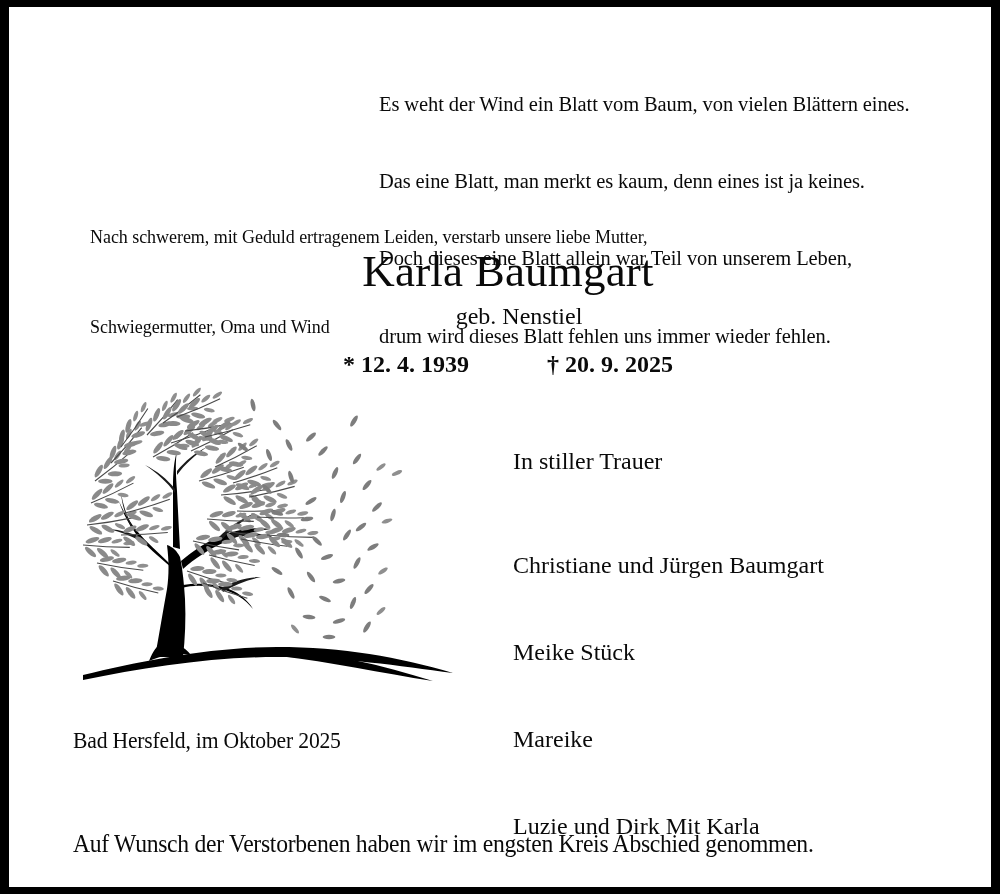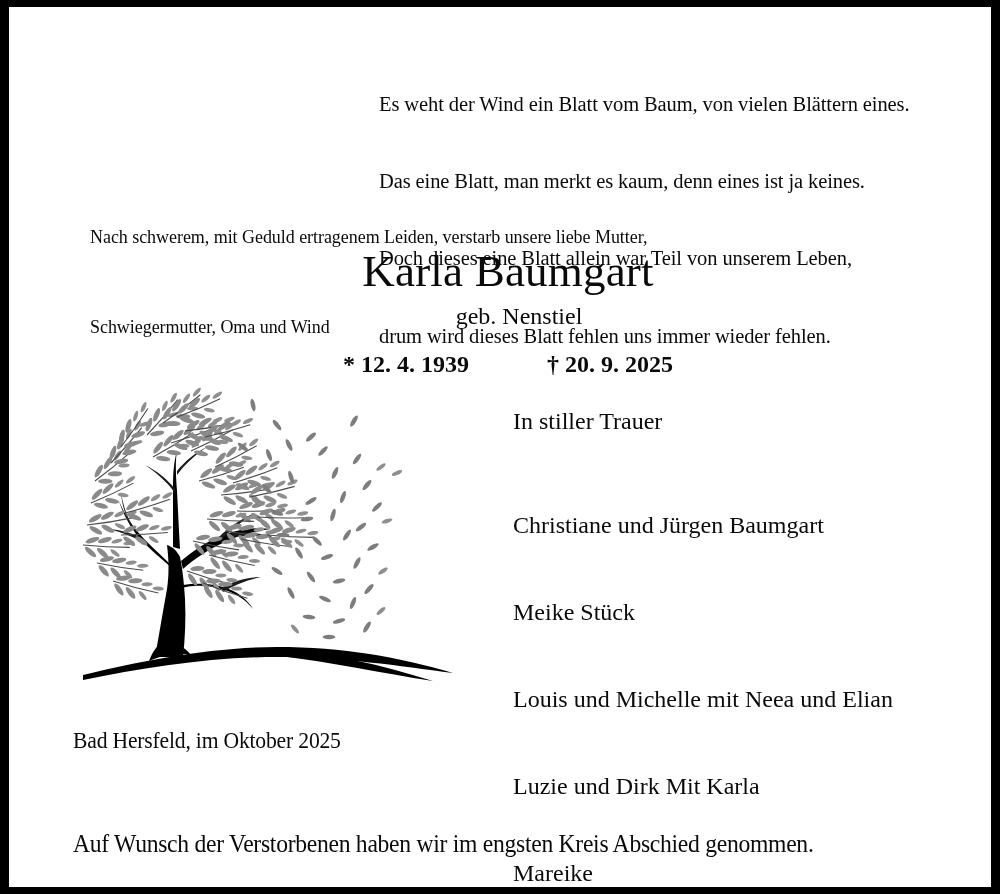--- a/index.html
+++ b/index.html
@@ -106,20 +106,21 @@
     position: absolute;
     left: 504px;
     top: 399px;
     width: 470px;
   }
   .mourn-heading {
     display: block;
     font-size: 24px;
     line-height: 30px;
     margin-bottom: 17px;
+    margin-top: 40px;
   }
   .mourn-list {
     display: block;
     font-size: 24px;
     line-height: 29px;
     white-space: pre;
   }
   .mourn-name { display: block; }
 
   
@@ -311,23 +312,22 @@
         <use href="#lfd" transform="translate(248,252) rotate(0)"></use>
         <use href="#lfs" transform="translate(214,244) rotate(48)"></use>
       </svg>
     </div>
 
     <div class="mourners">
       <span class="mourn-heading">In stiller Trauer</span>
       <span class="mourn-list">
         <span class="mourn-name">Christiane und Jürgen Baumgart</span>
         <span class="mourn-name">Meike Stück</span>
-        <span class="mourn-name">Louis und Michelle mit Neea und Elian</span>
+        <span class="mourn-name">Mareike</span>
         <span class="mourn-name">Luzie und Dirk Mit Karla</span>
-        <span class="mourn-name">Mareike</span>
         
         
         
       </span>
     </div>
 
     <div class="place-date">Bad Hersfeld, im Oktober 2025</div>
 
     <div class="closing">
       <span class="closing-line">Auf Wunsch der Verstorbenen haben wir im engsten Kreis Abschied genommen.</span>

